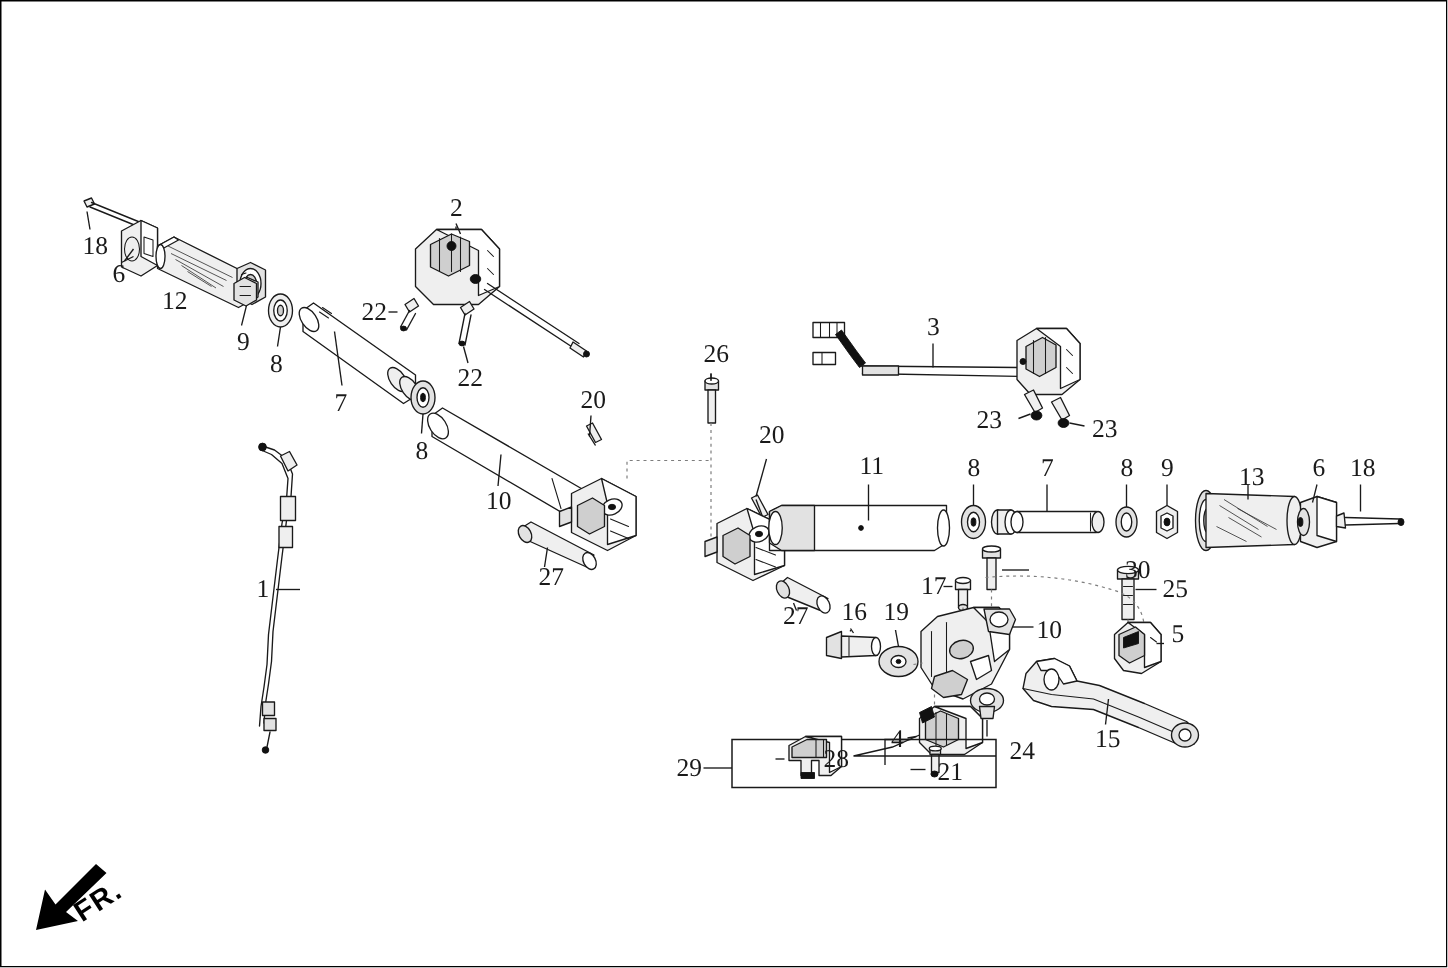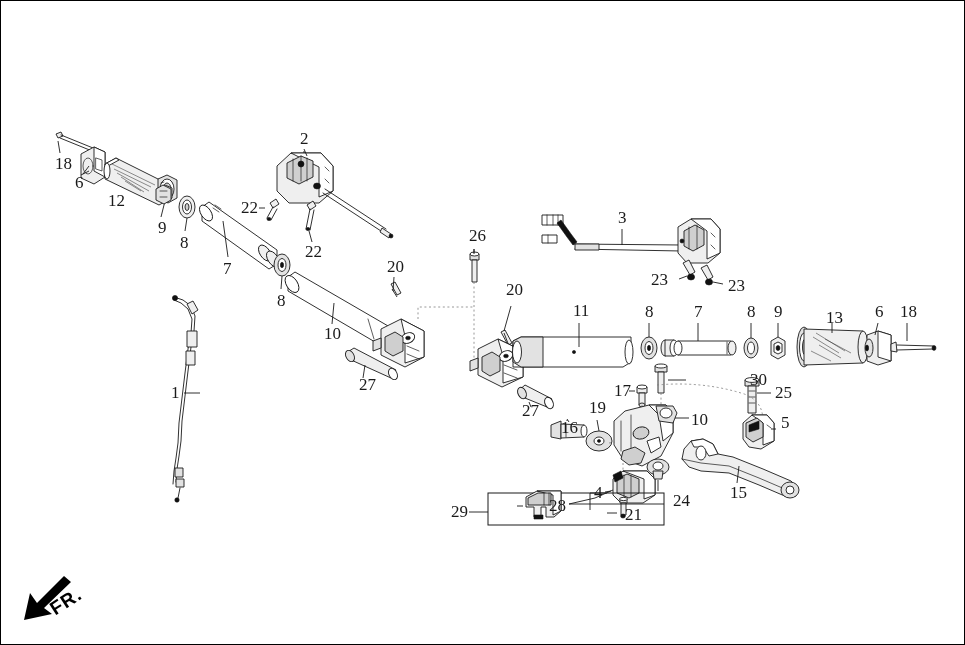--- a/index.html
+++ b/index.html
@@ -545,21 +545,21 @@
   <div class="callout-label" style="left:74px;  top:173px;">6</div>
   <div class="callout-label" style="left:222px; top:259px;">7</div>
   <div class="callout-label" style="left:179px; top:233px;">8</div>
   <div class="callout-label" style="left:157px; top:218px;">9</div>
   <div class="callout-label" style="left:323px; top:324px;">10</div>
   <div class="callout-label" style="left:572px; top:301px;">11</div>
   <div class="callout-label" style="left:107px; top:191px;">12</div>
   <div class="callout-label" style="left:825px; top:308px;">13</div>
   <div class="callout-label" style="left:690px; top:410px;">10</div>
   <div class="callout-label" style="left:729px; top:483px;">15</div>
-  <div class="callout-label" style="left:560px; top:398px;margin-top:20px;">16</div>
+  <div class="callout-label" style="left:560px; top:398px;">16</div>
   <div class="callout-label" style="left:613px; top:381px;">17</div>
   <div class="callout-label" style="left:54px;  top:154px;">18</div>
   <div class="callout-label" style="left:588px; top:398px;">19</div>
   <div class="callout-label" style="left:386px; top:257px;">20</div>
   <div class="callout-label" style="left:588px; top:505px;margin-left:36px;">21</div>
   <div class="callout-label" style="left:240px; top:198px;">22</div>
   <div class="callout-label" style="left:650px; top:270px;">23</div>
   <div class="callout-label" style="left:672px; top:491px;text-align:center;">24</div>
   <div class="callout-label" style="left:774px; top:383px;text-align:right;">25</div>
   <div class="callout-label" style="left:468px; top:226px;">26</div>

